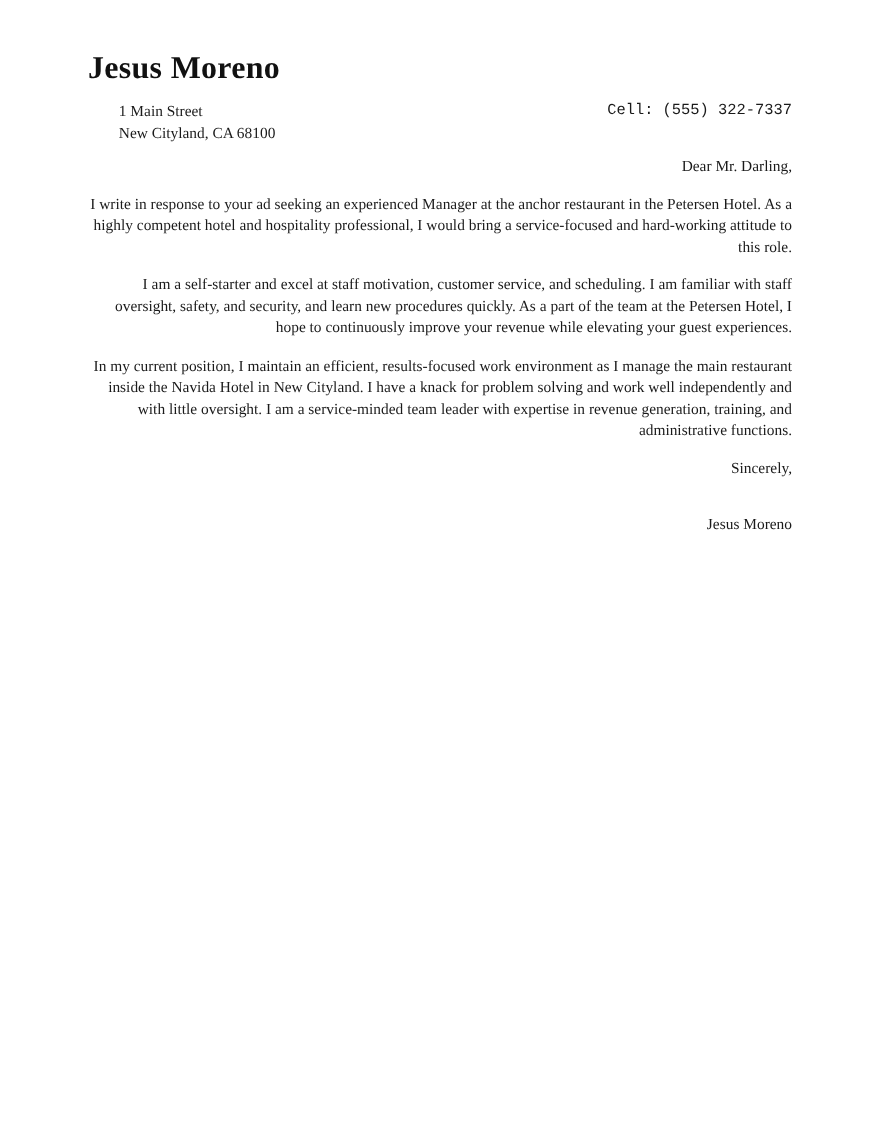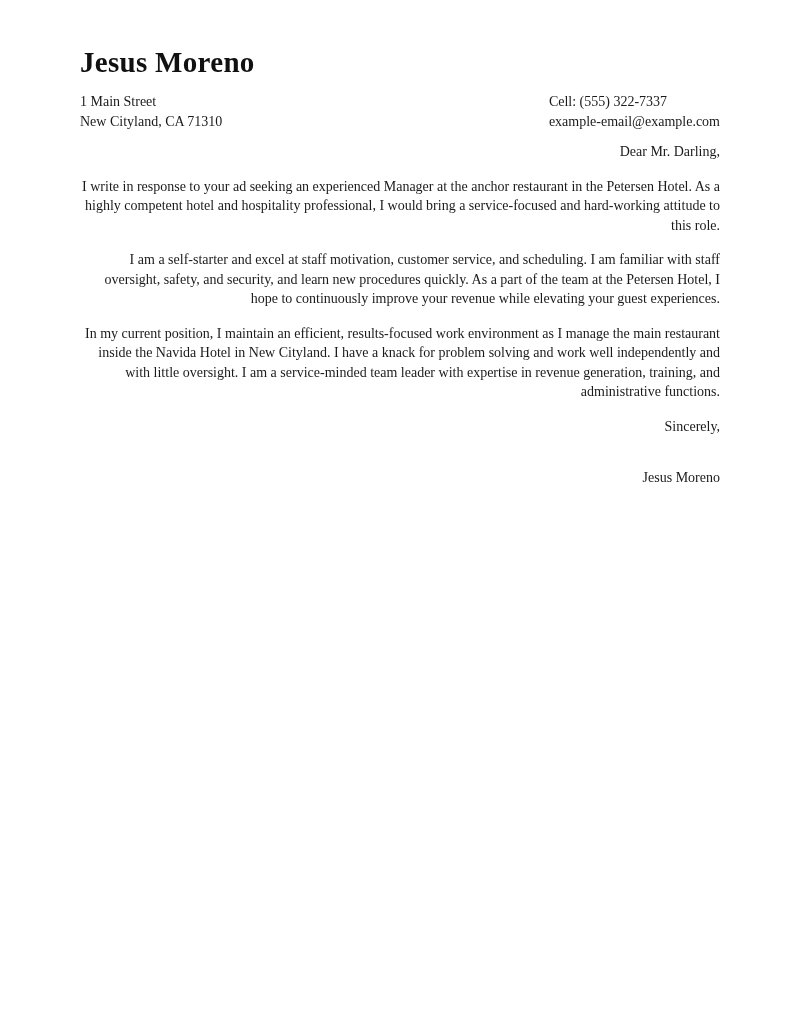--- a/index.html
+++ b/index.html
@@ -28,23 +28,25 @@
     font-size: 29px;
     line-height: 32px;
     font-weight: bold;
     color: #111111;
     letter-spacing: 0.3px;
   }
   .contact-row {
     display: flex;
     justify-content: space-between;
     align-items: flex-start;
+    margin-left: 28px;
   }
   .contact-right {
-    text-align: left;
+    text-align: center;
+    font-family: Liberation Mono, monospace;
   }
   .letter-body p {
     margin: 15px 0 0 0;
     max-width: 640px;
     text-align: right;
   }
   .letter-body .salutation {
     margin-top: 11px;
   }
   .letter-body .signature {
@@ -55,25 +57,24 @@
 <body>
 
 <div class="page">
 
   <header>
     <h1 class="applicant-name">Jesus Moreno</h1>
 
     <div class="contact-row">
       <div class="contact-left">
         <div>1 Main Street</div>
-        <div>New Cityland, CA 71310</div>
+        <div>New Cityland, CA 68100</div>
       </div>
       <div class="contact-right">
         <div>Cell: (555) 322-7337</div>
-        <div>example-email@example.com</div>
       </div>
     </div>
   </header>
 
   <main class="letter-body">
     <p class="salutation">Dear Mr. Darling,</p>
 
     <p>I write in response to your ad seeking an experienced Manager at the anchor restaurant in the Petersen Hotel. As a highly competent hotel and hospitality professional, I would bring a service-focused and hard-working attitude to this role.</p>
 
     <p>I am a self-starter and excel at staff motivation, customer service, and scheduling. I am familiar with staff oversight, safety, and security, and learn new procedures quickly. As a part of the team at the Petersen Hotel, I hope to continuously improve your revenue while elevating your guest experiences.</p>

